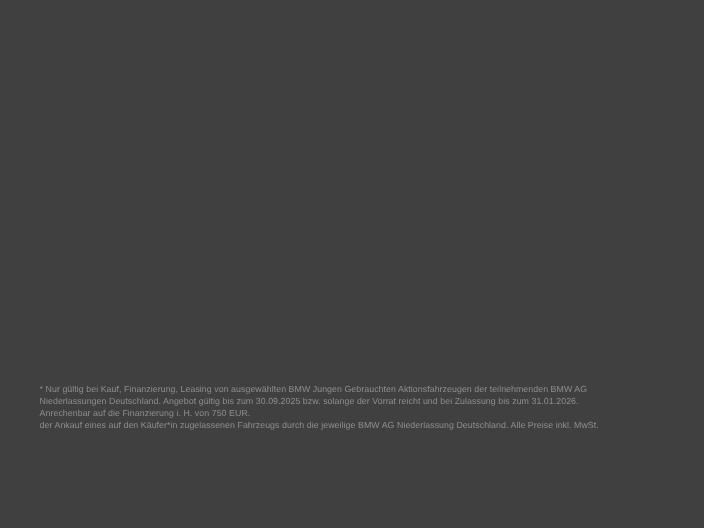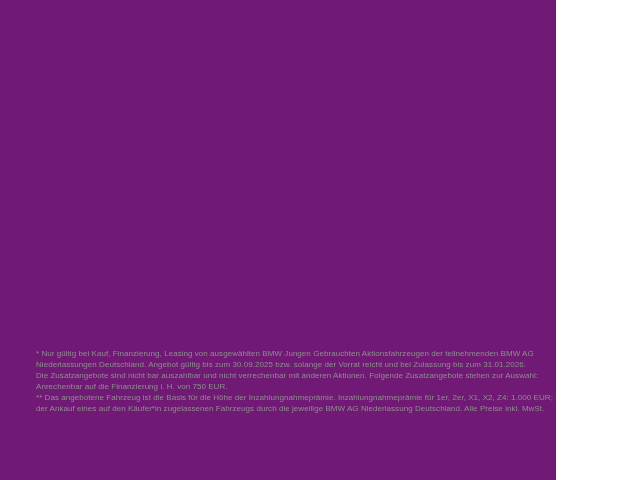--- a/index.html
+++ b/index.html
@@ -2,23 +2,23 @@
 <html><head>
 <meta charset="utf-8">
 <style>
   html, body {
     margin: 0;
     padding: 0;
     background: #ffffff;
   }
   .page {
     position: relative;
-    width: 556px;
+    width: 640px;
     height: 480px;
-    background: #701a75;
+    background: #404040;
     overflow: hidden;
     font-family: "Liberation Sans", sans-serif;
   }
   .disclaimer {
     position: absolute;
     left: 36px;
     top: 348px;
     width: 596px;
     color: #8e8e8e;
     font-size: 8px;
@@ -31,18 +31,16 @@
     overflow: visible;
   }
 </style>
 </head>
 <body>
 
 <div class="page">
   <div class="disclaimer">
     <div class="line">* Nur gültig bei Kauf, Finanzierung, Leasing von ausgewählten BMW Jungen Gebrauchten Aktionsfahrzeugen der teilnehmenden BMW AG</div>
     <div class="line">Niederlassungen Deutschland. Angebot gültig bis zum 30.09.2025 bzw. solange der Vorrat reicht und bei Zulassung bis zum 31.01.2026.</div>
-    <div class="line">Die Zusatzangebote sind nicht bar auszahlbar und nicht verrechenbar mit anderen Aktionen. Folgende Zusatzangebote stehen zur Auswahl:</div>
     <div class="line">Anrechenbar auf die Finanzierung i. H. von 750 EUR.</div>
-    <div class="line">** Das angebotene Fahrzeug ist die Basis für die Höhe der Inzahlungnahmeprämie. Inzahlungnahmeprämie für 1er, 2er, X1, X2, Z4: 1.000 EUR;</div>
     <div class="line">der Ankauf eines auf den Käufer*in zugelassenen Fahrzeugs durch die jeweilige BMW AG Niederlassung Deutschland. Alle Preise inkl. MwSt.</div>
   </div>
 </div>
 
 </body></html>

